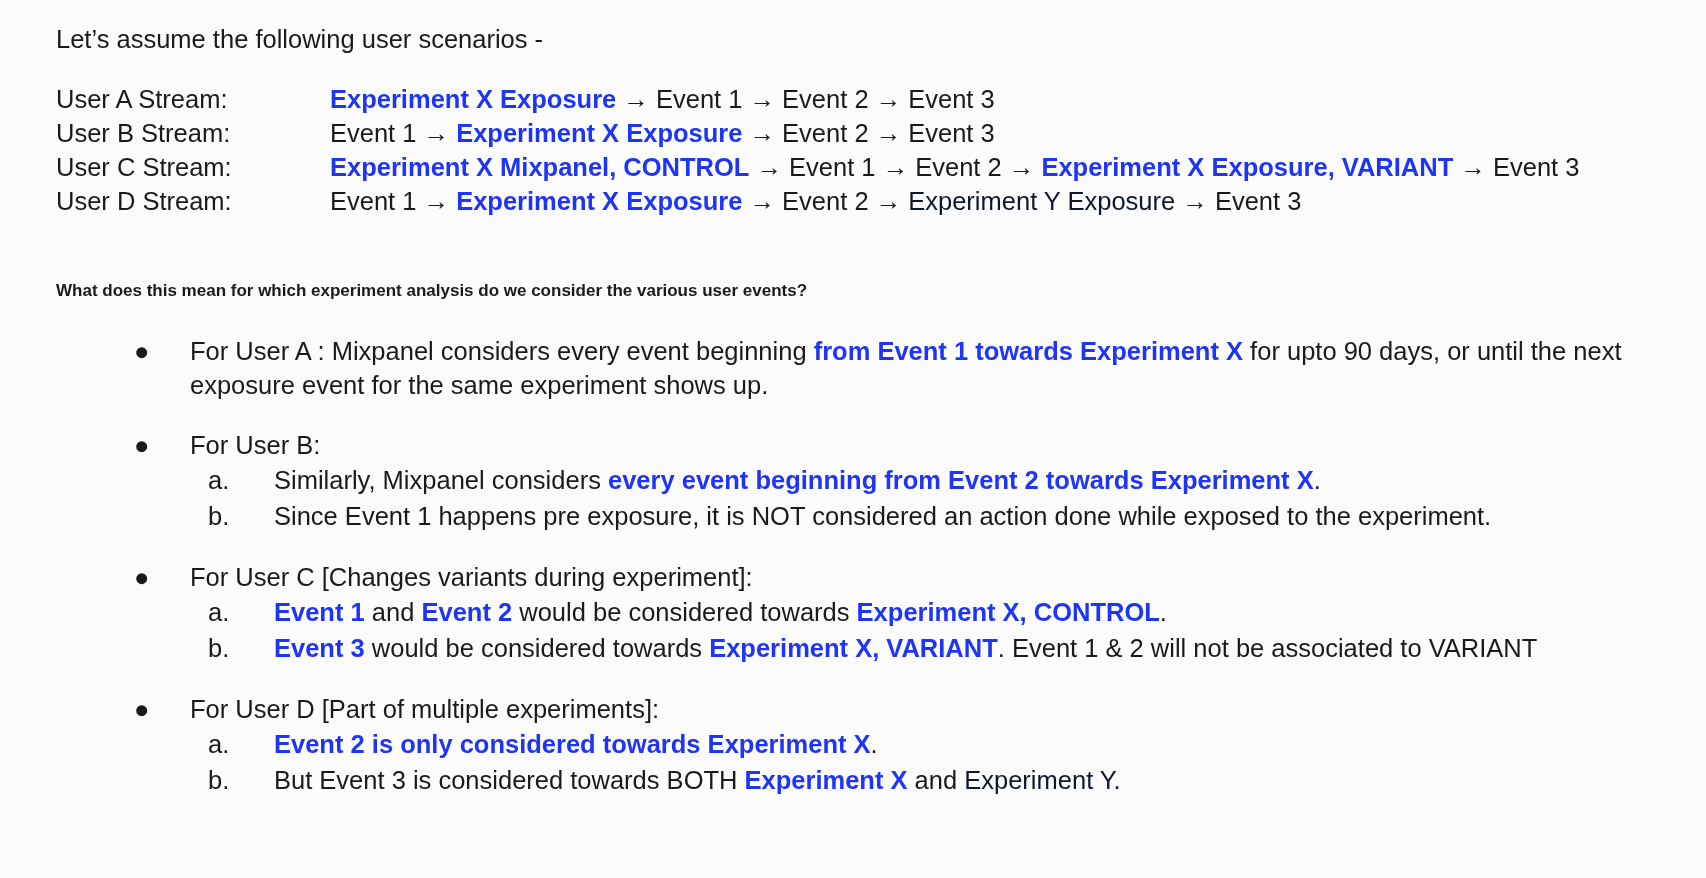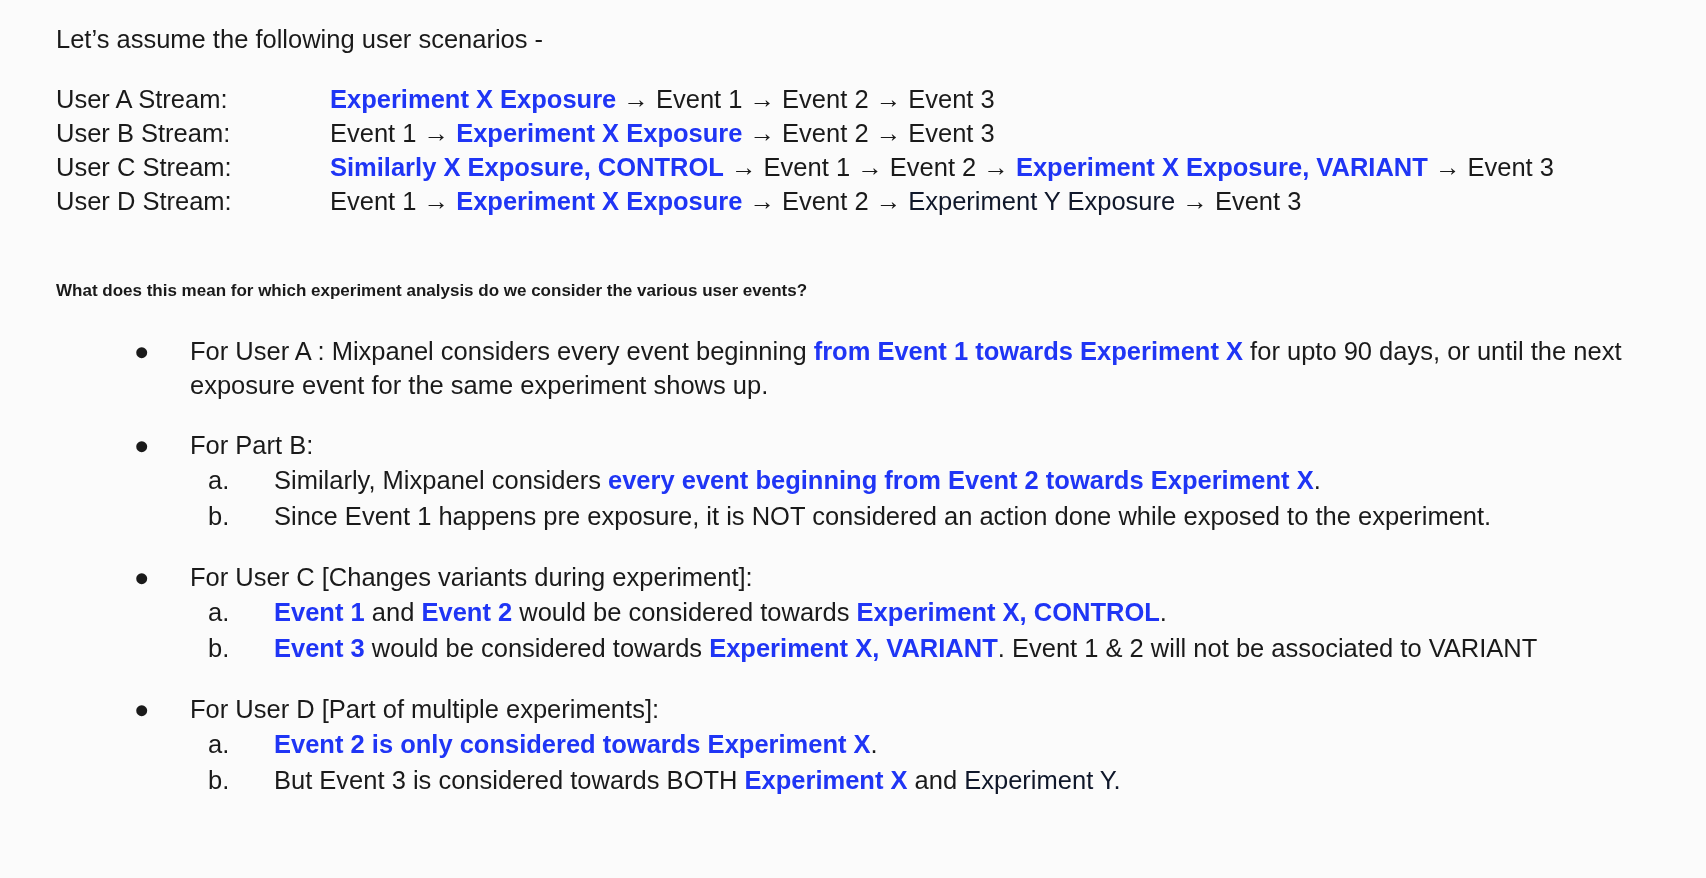--- a/index.html
+++ b/index.html
@@ -103,38 +103,38 @@
       <div class="stream-row">
         <span class="stream-label">User A Stream:</span>
         <span class="stream-body"><span class="blue">Experiment X Exposure</span><span> → </span><span>Event 1</span><span> → </span><span>Event 2</span><span> → </span><span>Event 3</span></span>
       </div>
       <div class="stream-row">
         <span class="stream-label">User B Stream:</span>
         <span class="stream-body"><span>Event 1</span><span> → </span><span class="blue">Experiment X Exposure</span><span> → </span><span>Event 2</span><span> → </span><span>Event 3</span></span>
       </div>
       <div class="stream-row">
         <span class="stream-label">User C Stream:</span>
-        <span class="stream-body"><span class="blue">Similarly X Exposure, CONTROL</span><span> → </span><span>Event 1</span><span> → </span><span>Event 2</span><span> → </span><span class="blue">Experiment X Exposure, VARIANT</span><span> → </span><span>Event 3</span></span>
+        <span class="stream-body"><span class="blue">Experiment X Mixpanel, CONTROL</span><span> → </span><span>Event 1</span><span> → </span><span>Event 2</span><span> → </span><span class="blue">Experiment X Exposure, VARIANT</span><span> → </span><span>Event 3</span></span>
       </div>
       <div class="stream-row">
         <span class="stream-label">User D Stream:</span>
         <span class="stream-body"><span>Event 1</span><span> → </span><span class="blue">Experiment X Exposure</span><span> → </span><span>Event 2</span><span> → </span><span class="magenta">Experiment Y Exposure</span><span> → </span><span>Event 3</span></span>
       </div>
     </div>
 
   <div class="question">What does this mean for which experiment analysis do we consider the various user events?</div>
 
   <ul class="bullets" id="bullets">
       <li class="bullet">
         <span class="dot">●</span>
         <span class="bullet-text"><span>For User A : Mixpanel considers every event beginning </span><span class="blue">from Event 1 towards Experiment X</span><span> for upto 90 days, or until the next exposure event for the same experiment shows up.</span></span>
       </li>
       <li class="bullet">
         <span class="dot">●</span>
-        <span class="bullet-text"><span>For Part B:</span></span>
+        <span class="bullet-text"><span>For User B:</span></span>
         <ol class="sub">
           <li class="sub-item"><span class="marker">a.</span><span><span>Similarly, Mixpanel considers </span><span class="blue">every event beginning from Event 2 towards Experiment X</span><span>.</span></span></li>
           <li class="sub-item"><span class="marker">b.</span><span><span>Since Event 1 happens pre exposure, it is NOT considered an action done while exposed to the experiment.</span></span></li>
         </ol>
       </li>
       <li class="bullet">
         <span class="dot">●</span>
         <span class="bullet-text"><span>For User C [Changes variants during experiment]:</span></span>
         <ol class="sub">
           <li class="sub-item"><span class="marker">a.</span><span><span class="blue">Event 1</span><span> and </span><span class="blue">Event 2</span><span> would be considered towards </span><span class="blue">Experiment X, CONTROL</span><span>.</span></span></li>

